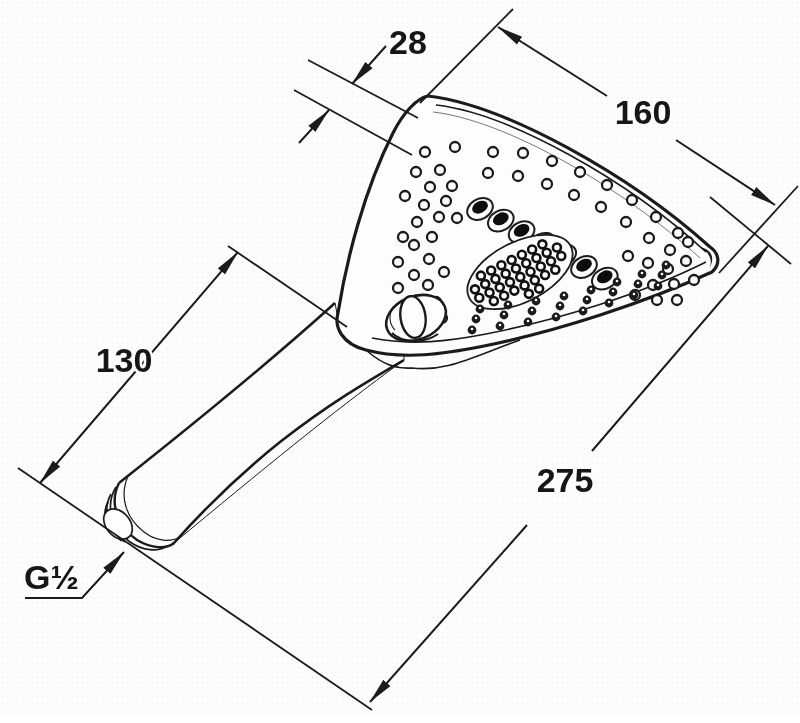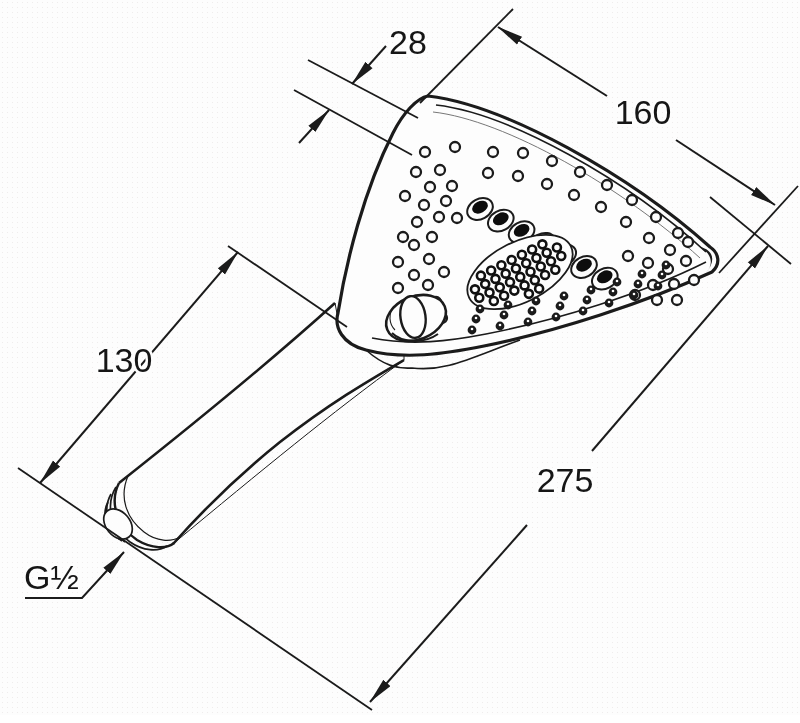--- a/index.html
+++ b/index.html
@@ -1,20 +1,21 @@
 <!DOCTYPE html>
 <html><head>
 <meta charset="utf-8">
 <style>
   html,body{margin:0;padding:0;background:#ffffff;}
   .canvas{
     position:relative;width:800px;height:715px;overflow:hidden;
     background-color:#fdfdfd;
     background-image:radial-gradient(circle,#efecec 0.7px,transparent 0.9px);
     background-size:5px 5px;
+    font-weight:bold;
   }
   svg{display:block;}
   .dim-label{
     font-family:"Liberation Sans","DejaVu Sans",sans-serif;
     font-size:34px;
     fill:#161616;
     paint-order:stroke;
     stroke:#fdfdfd;
     stroke-width:5px;
   }

